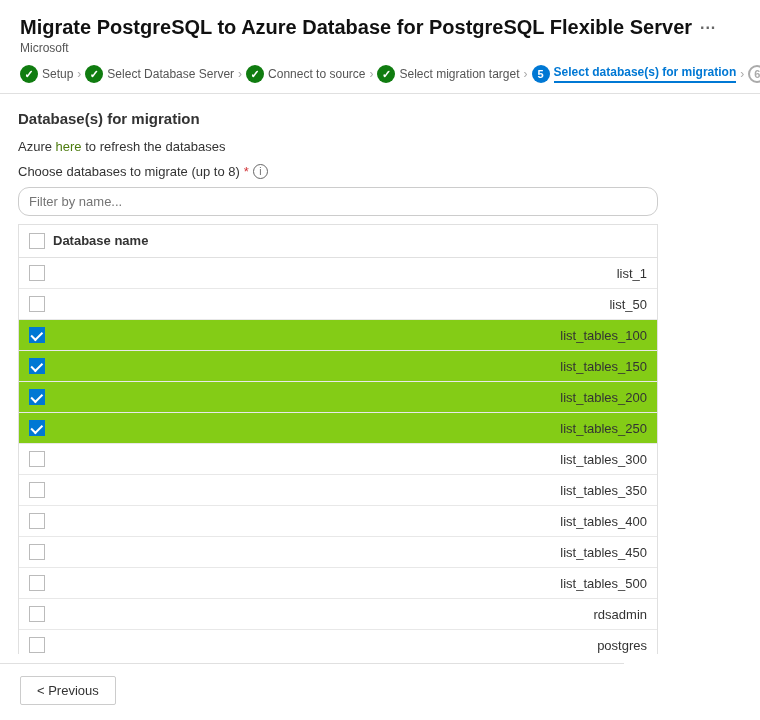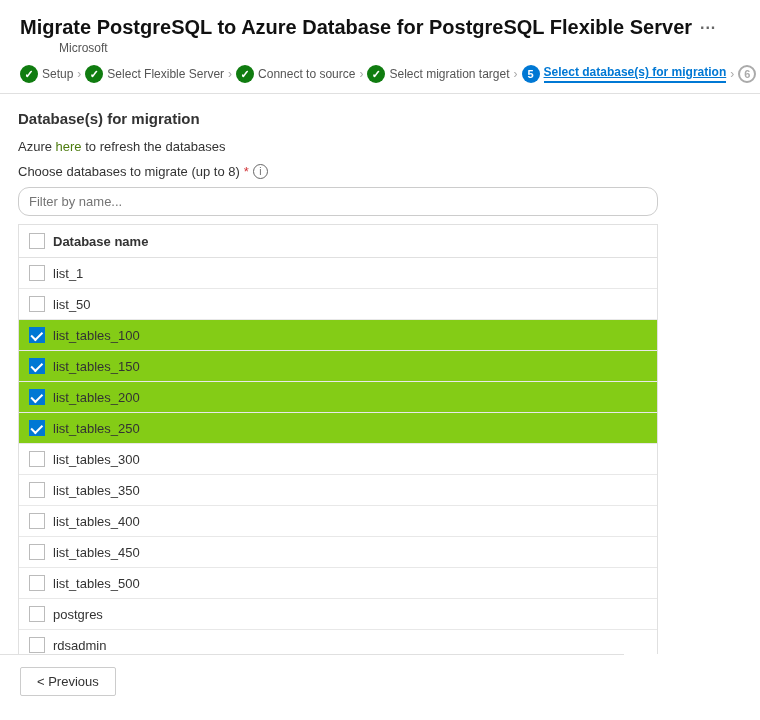--- a/index.html
+++ b/index.html
@@ -24,21 +24,20 @@
     }
     .title-ellipsis {
       font-size: 16px;
       color: #666;
       cursor: pointer;
     }
     .subtitle {
       font-size: 12px;
       color: #555;
       margin-top: 2px;
-      margin-left: 39px;
     }
     .steps-bar {
       display: flex;
       align-items: center;
       padding: 10px 20px;
       gap: 0;
       flex-wrap: nowrap;
       overflow: hidden;
       border-bottom: 1px solid #e0e0e0;
       font-size: 12px;
@@ -77,21 +76,20 @@
       color: #fff;
     }
     .step-pending .step-icon {
       background: #fff;
       border: 2px solid #aaa;
       color: #aaa;
     }
     .step-active-underline {
       border-bottom: 2px solid #0078d4;
       padding-bottom: 2px;
-      text-decoration: underline;
     }
     .content {
       padding: 16px 18px;
     }
     .section-title {
       font-size: 15px;
       font-weight: 600;
       margin-bottom: 12px;
     }
     .refresh-text {
@@ -138,31 +136,31 @@
     .db-table {
       width: 100%;
       max-width: 640px;
       border: 1px solid #e0e0e0;
       border-collapse: collapse;
     }
     .db-table-header {
       border-bottom: 1px solid #e0e0e0;
       padding: 8px 10px;
       display: flex;
-      align-items: center;
       gap: 8px;
       background: #fff;
     }
     .db-row {
       display: flex;
       align-items: center;
       gap: 8px;
       padding: 7px 10px;
       border-bottom: 1px solid #e8e8e8;
       cursor: pointer;
+      justify-content: space-between;
     }
     .db-row:last-child {
       border-bottom: none;
     }
     .db-row-selected {
       background: #84cc16;
     }
     .checkbox {
       width: 16px;
       height: 16px;
@@ -191,21 +189,21 @@
       font-size: 13px;
       color: #333;
     }
     .col-header-label {
       font-size: 13px;
       font-weight: 600;
       color: #333;
     }
     .footer {
       position: fixed;
-      bottom: 12px;
+      bottom: 3px;
       left: 0;
       width: 624px;
       background: #fff;
       border-top: 1px solid #e0e0e0;
       padding: 12px 20px;
       display: flex;
       gap: 12px;
     }
     .btn {
       padding: 6px 16px;
@@ -241,21 +239,21 @@
 <div class="steps-bar">
 
   <div class="step step-done">
     <span class="step-icon">✓</span>
     <span>Setup</span>
   </div>
   <span class="step-separator">›</span>
 
   <div class="step step-done">
     <span class="step-icon">✓</span>
-    <span>Select Flexible Server</span>
+    <span>Select Database Server</span>
   </div>
   <span class="step-separator">›</span>
 
   <div class="step step-done">
     <span class="step-icon">✓</span>
     <span>Connect to source</span>
   </div>
   <span class="step-separator">›</span>
 
   <div class="step step-done">
@@ -340,25 +338,25 @@
           <div class="db-row">
             <div class="checkbox"></div>
             <span class="db-name">list_tables_450</span>
           </div>
           <div class="db-row">
             <div class="checkbox"></div>
             <span class="db-name">list_tables_500</span>
           </div>
           <div class="db-row">
             <div class="checkbox"></div>
+            <span class="db-name">rdsadmin</span>
+          </div>
+          <div class="db-row">
+            <div class="checkbox"></div>
             <span class="db-name">postgres</span>
-          </div>
-          <div class="db-row">
-            <div class="checkbox"></div>
-            <span class="db-name">rdsadmin</span>
           </div>
         </div>
     </div>
   </div>
 </div>
 
 <div class="footer">
   <button class="btn">&lt; Previous</button>
 </div>
 

